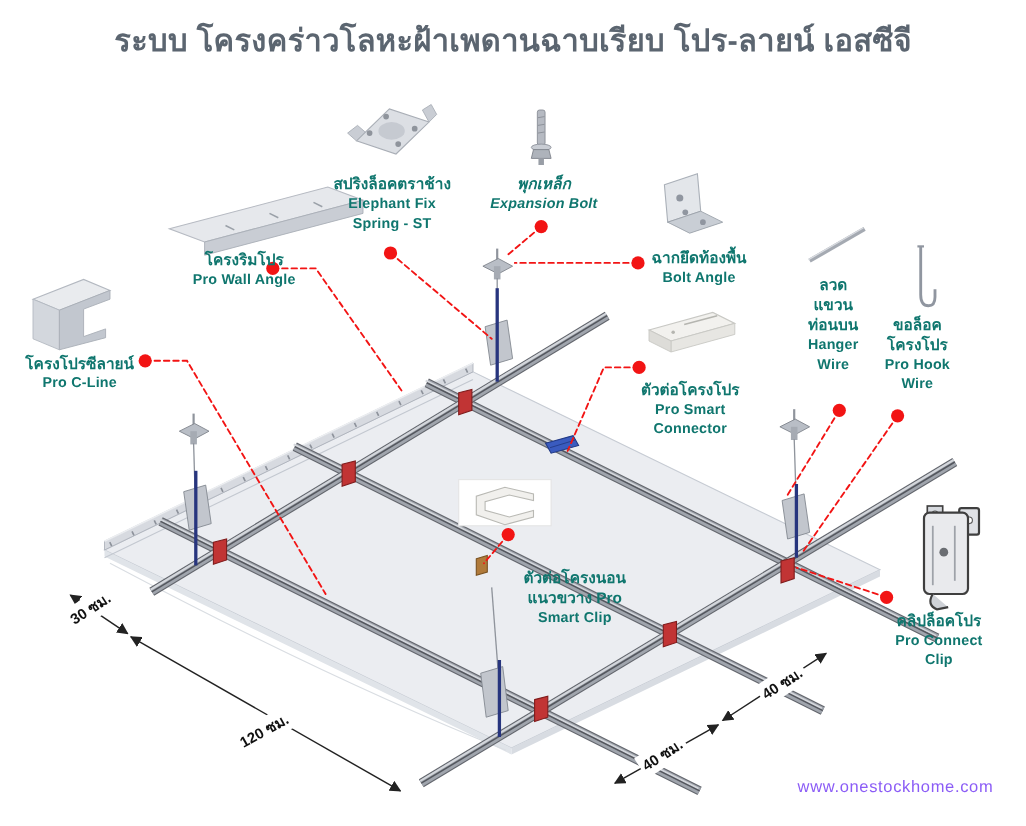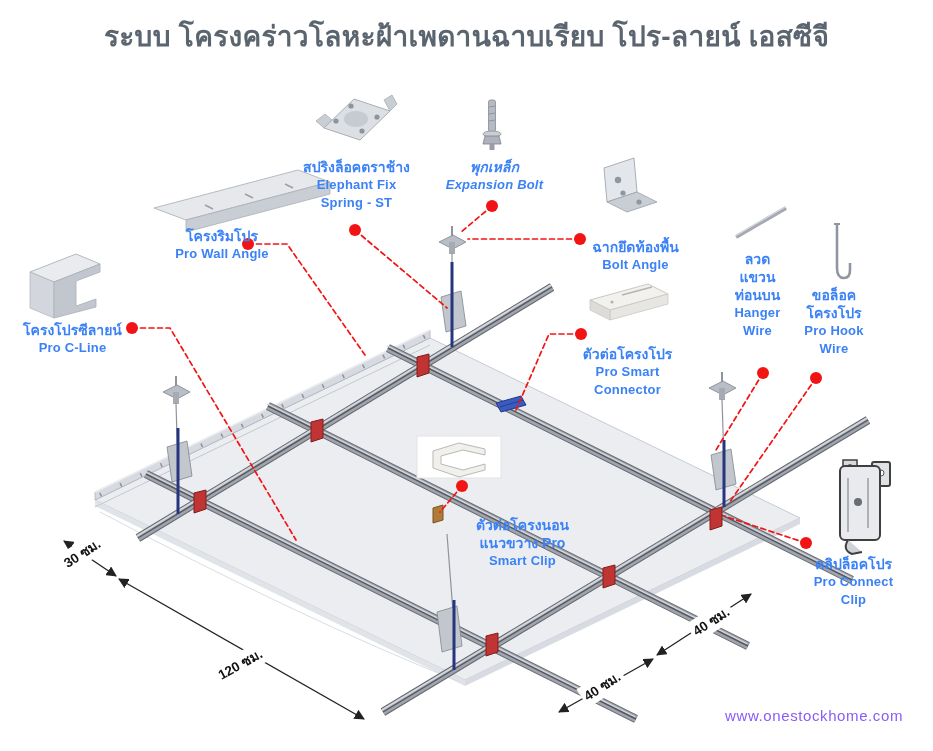--- a/index.html
+++ b/index.html
@@ -1,21 +1,21 @@
 <!DOCTYPE html>
 <html><head>
 <meta charset="utf-8">
 <style>
   html,body{margin:0;padding:0;background:#fff;}
   body{font-family:"Liberation Sans","DejaVu Sans",sans-serif;}
   .stage{position:relative;width:933px;height:751px;background:#fff;overflow:hidden;}
   .scene{position:absolute;left:0;top:0;}
   .title{position:absolute;left:0;top:14px;width:100%;text-align:center;
          font-size:28px;font-weight:600;color:#5b6570;letter-spacing:.3px;}
-  .plabel{position:absolute;text-align:center;color:#3b82f6;}
+  .plabel{position:absolute;text-align:center;color:#0f766e;}
   .plabel div{line-height:18px;white-space:nowrap;}
   .th{font-size:14px;font-weight:700;}
   .en{font-size:13px;font-weight:700;letter-spacing:.2px;}
   .dim{position:absolute;transform-origin:center;background:#fff;color:#111;
        font-size:13.5px;font-weight:700;padding:0 3px;white-space:nowrap;}
   .watermark{position:absolute;right:30px;top:707px;font-size:15px;color:#8b5cf6;letter-spacing:.6px;}
 </style>
 </head>
 <body>
 
@@ -244,21 +244,21 @@
     <div class="th">สปริงล็อคตราช้าง</div>
     <div class="en">Elephant Fix</div>
     <div class="en">Spring - ST</div>
   </div>
 
   <div class="plabel" style="left:422px;top:158px;width:145px;font-style:italic;">
     <div class="th">พุกเหล็ก</div>
     <div class="en">Expansion Bolt</div>
   </div>
 
-  <div class="plabel" style="left:563px;top:238px;width:145px;">
+  <div class="plabel" style="left:563px;top:225px;width:145px;">
     <div class="th">ฉากยึดท้องพื้น</div>
     <div class="en">Bolt Angle</div>
   </div>
 
   <div class="plabel" style="left:0px;top:321px;width:145px;">
     <div class="th">โครงโปรซีลายน์</div>
     <div class="en">Pro C-Line</div>
   </div>
 
   <div class="plabel" style="left:555px;top:345px;width:145px;">

